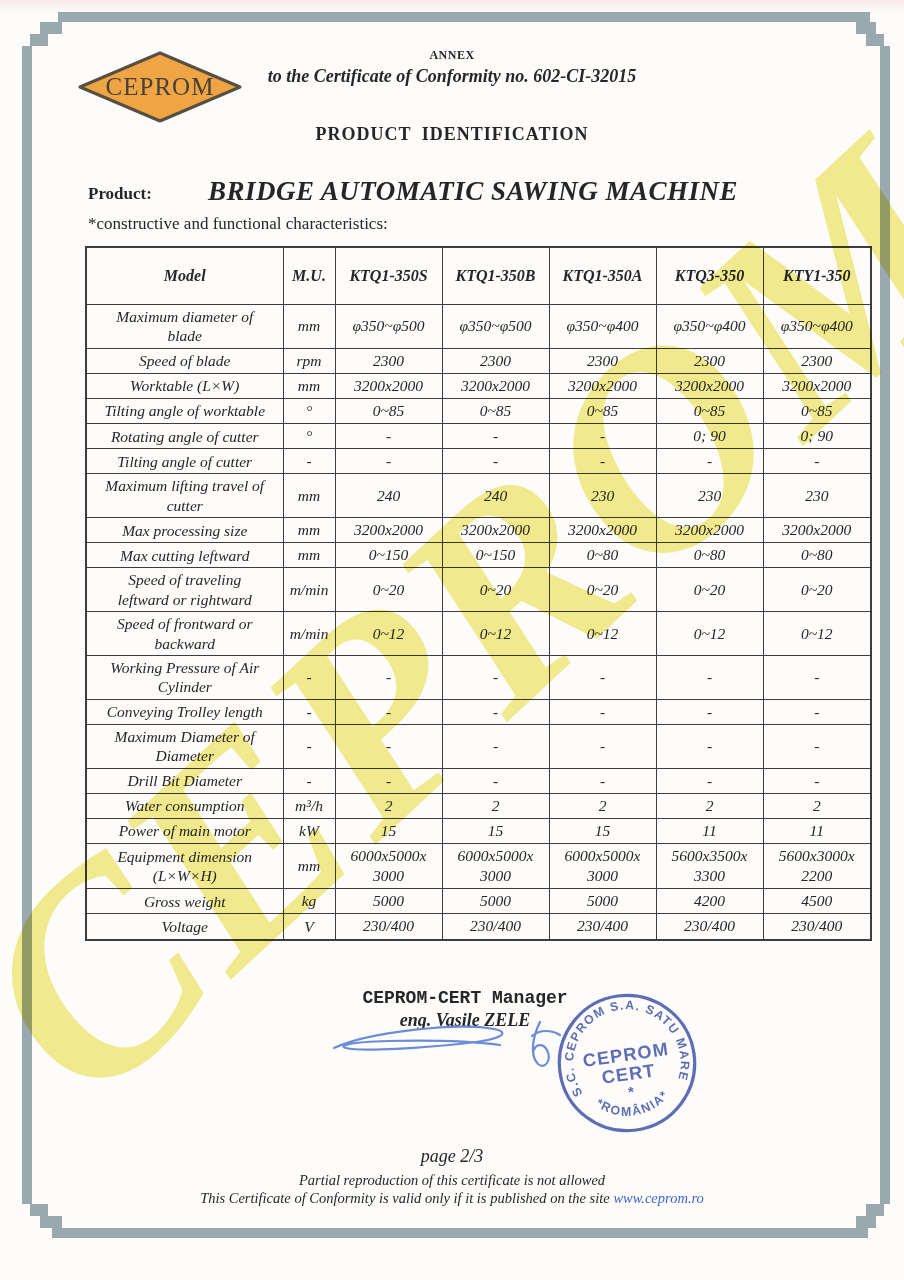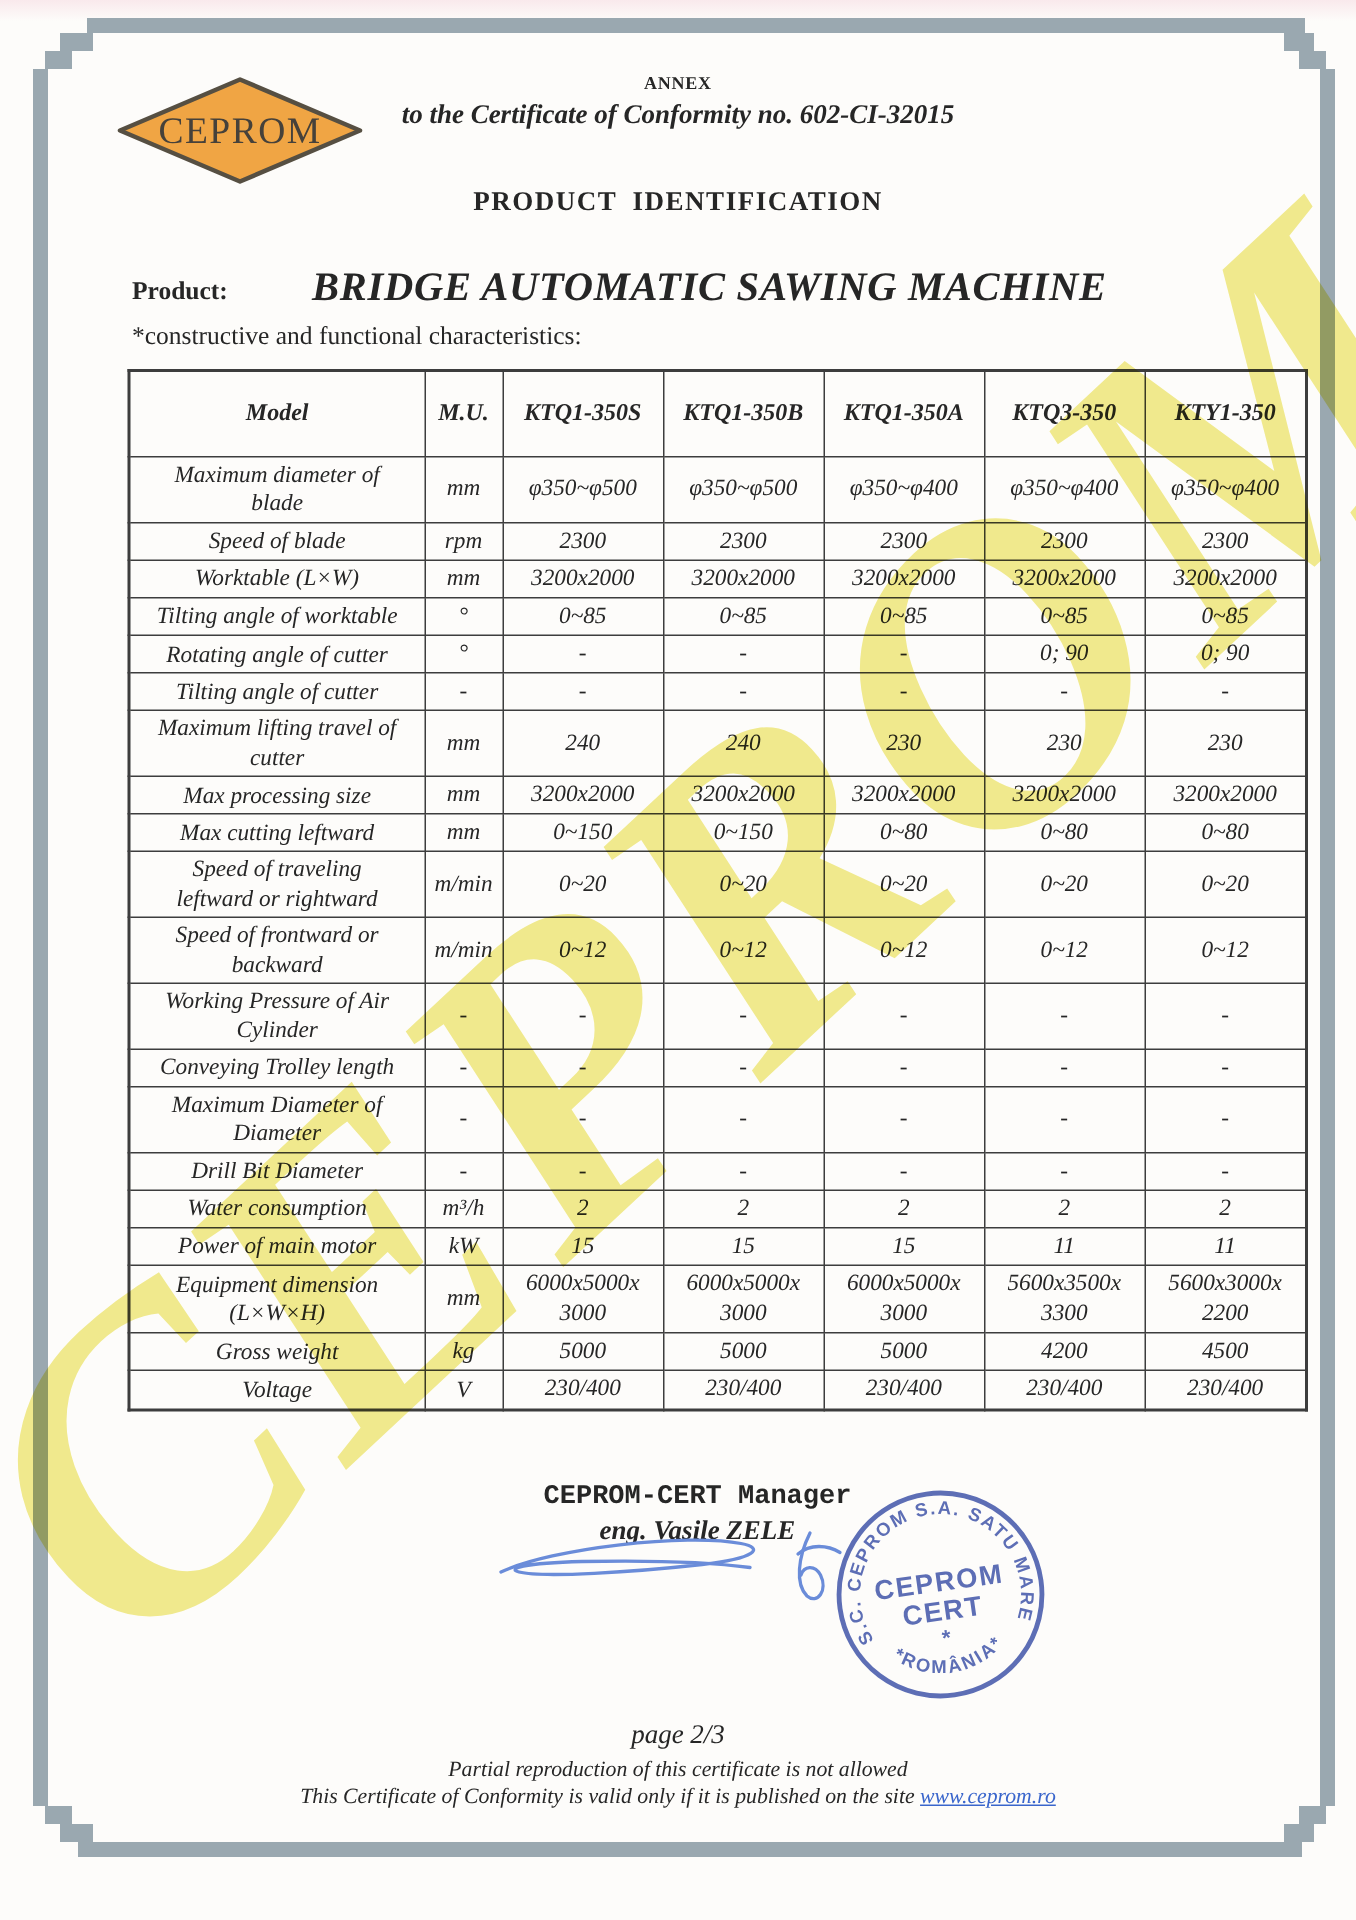--- a/index.html
+++ b/index.html
@@ -71,21 +71,21 @@
   .stamp-stroke{stroke:var(--stamp-blue,#4c5fae);fill:none;}
   .stamp-fill{fill:var(--stamp-blue,#4c5fae);}
   svg.stamp text{font-family:"Liberation Sans", sans-serif;font-weight:bold;}
 
   .page-num{position:absolute;left:0;top:1146px;width:100%;text-align:center;
     font-size:18px;font-style:italic;}
   .foot1{position:absolute;left:0;top:1172px;width:100%;text-align:center;
     font-size:14.5px;font-style:italic;}
   .foot2{position:absolute;left:0;top:1190px;width:100%;text-align:center;
     font-size:14.5px;font-style:italic;}
-  .foot2 a{color:var(--link-blue,#3a66cc);text-decoration:underline;cursor:pointer;}
+  .foot2 a{color:var(--link-blue,#3a66cc);cursor:pointer;}
 </style>
 </head>
 <body>
 
 <div class="page">
 
   <svg class="frame" width="904" height="1280" aria-hidden="true">
     <rect x="58" y="12" width="812" height="10"></rect>
     <rect x="856" y="22" width="20" height="12"></rect>
     <rect x="866" y="34" width="18" height="12"></rect>

